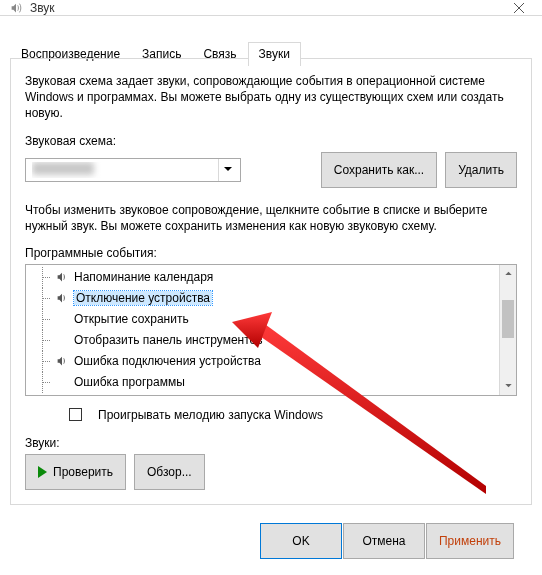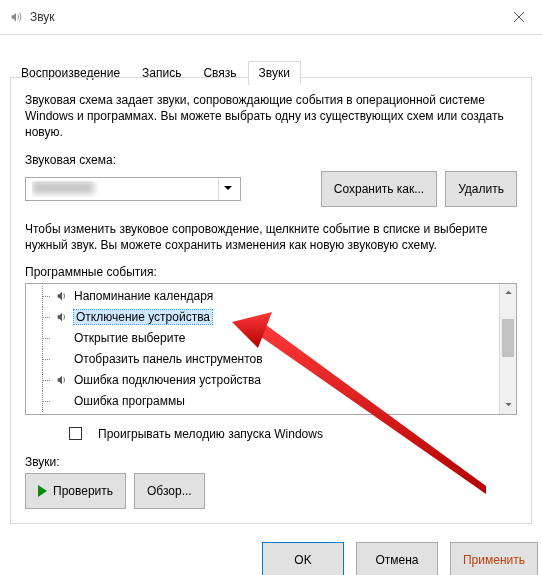--- a/index.html
+++ b/index.html
@@ -7,21 +7,21 @@
   body {
     font-family: "Segoe UI", Tahoma, sans-serif;
     font-size: 12px;
     background: #fff;
     width: 542px;
     height: 575px;
     overflow: hidden;
     position: relative;
   }
   .titlebar {
-    height: 35px;
+    height: 16px;
     background: #fff;
     border-bottom: 1px solid #d9d9d9;
     display: flex;
     align-items: center;
     padding-left: 8px;
     color: #333;
   }
   .titlebar .app-icon {
     width: 16px; height: 16px;
     margin-right: 6px;
@@ -176,23 +176,23 @@
   }
   .sound-row .combo { flex: 1; }
   .play-icon {
     width: 0; height: 0;
     border-left: 9px solid #0a8a0a;
     border-top: 6px solid transparent;
     border-bottom: 6px solid transparent;
     margin-right: 6px;
   }
   .dialog-buttons {
-    display: flex; gap: 12px;
+    display: flex; gap: 1px;
     justify-content: flex-end;
-    padding: 8px 4px 10px 10px;
+    padding: 8px 28px 10px 10px;
   }
   
   .annot {
     position: absolute;
     left: 0; top: 0; width: 542px; height: 575px;
     pointer-events: none;
     z-index: 50;
   }
 </style>
 </head>
@@ -259,21 +259,21 @@
             <svg width="14" height="14" viewBox="0 0 16 16">
               <path fill="currentColor" d="M3 6h2l3-3v10l-3-3H3z"></path>
               <path fill="none" stroke="currentColor" stroke-width="1" d="M10 5c1 1 1 5 0 6"></path>
             </svg>
           </span>
           <span class="txt">Отключение устройства</span>
         </div>
         <div class="item">
           <span class="tree-connector"></span>
           <span class="icon"></span>
-          <span class="txt">Открытие выберите</span>
+          <span class="txt">Открытие сохранить</span>
         </div>
         <div class="item">
           <span class="tree-connector"></span>
           <span class="icon"></span>
           <span class="txt">Отобразить панель инструментов</span>
         </div>
         <div class="item">
           <span class="tree-connector"></span>
           <span class="icon">
             <svg width="14" height="14" viewBox="0 0 16 16">

